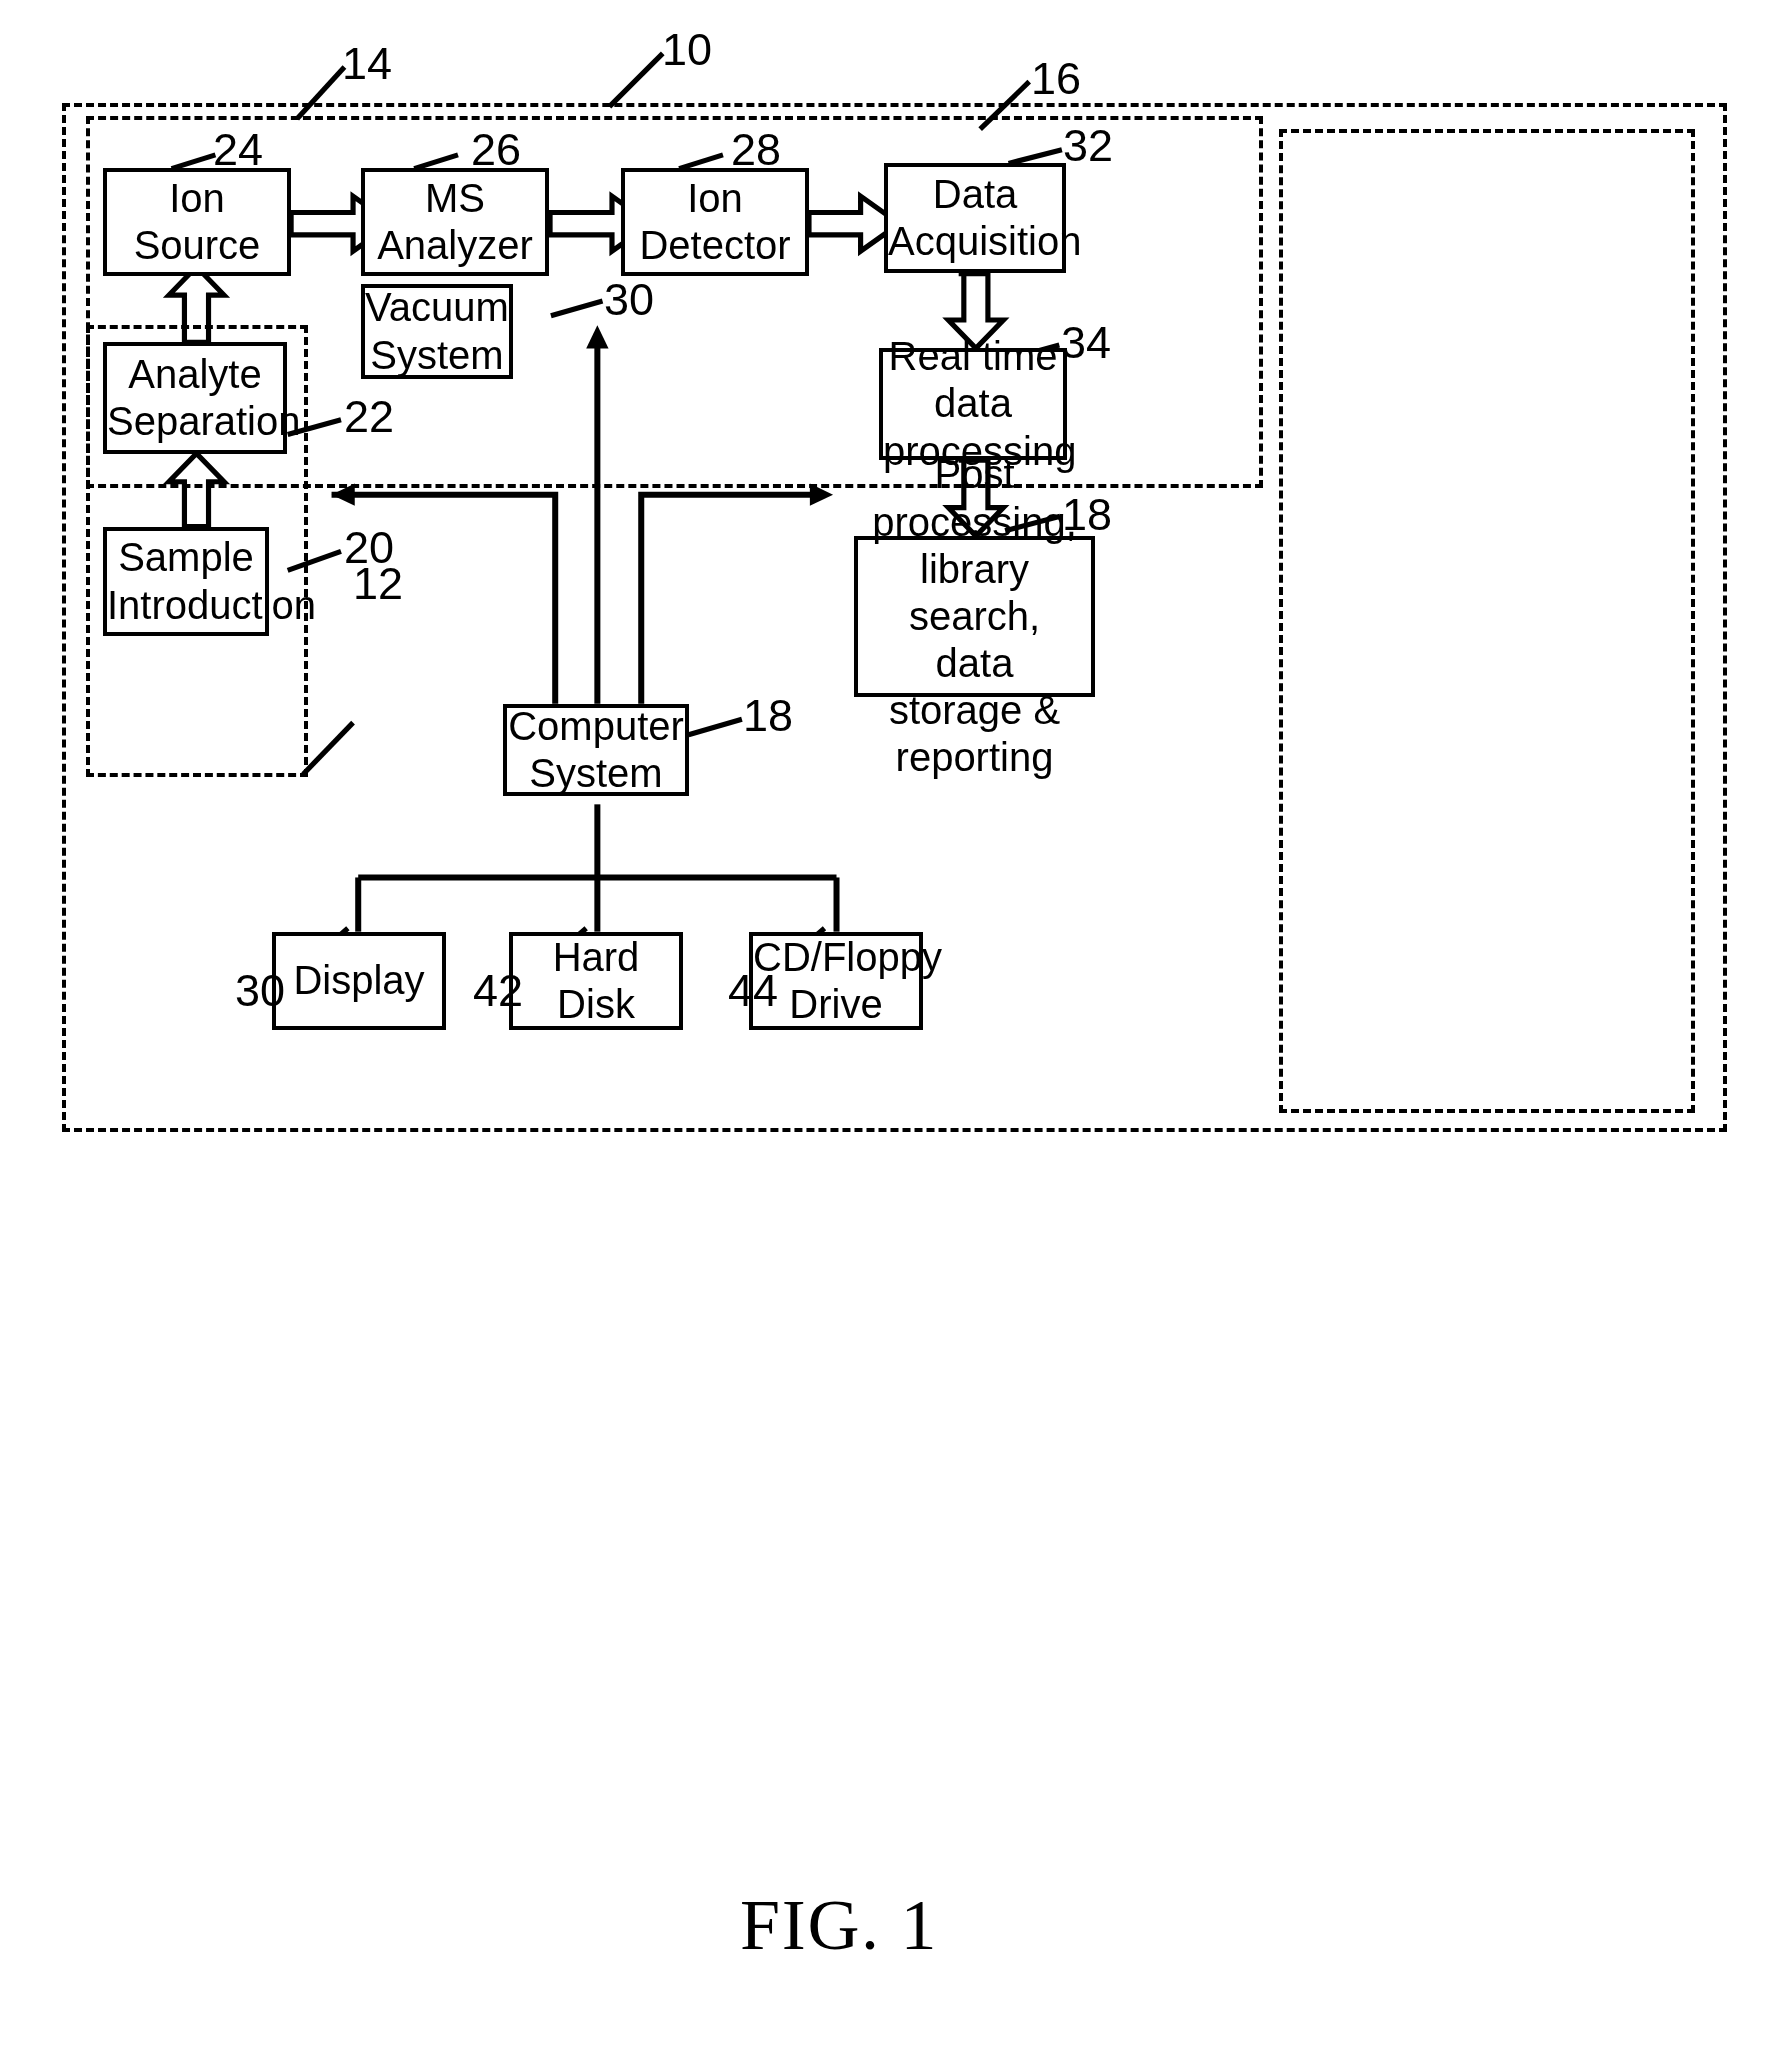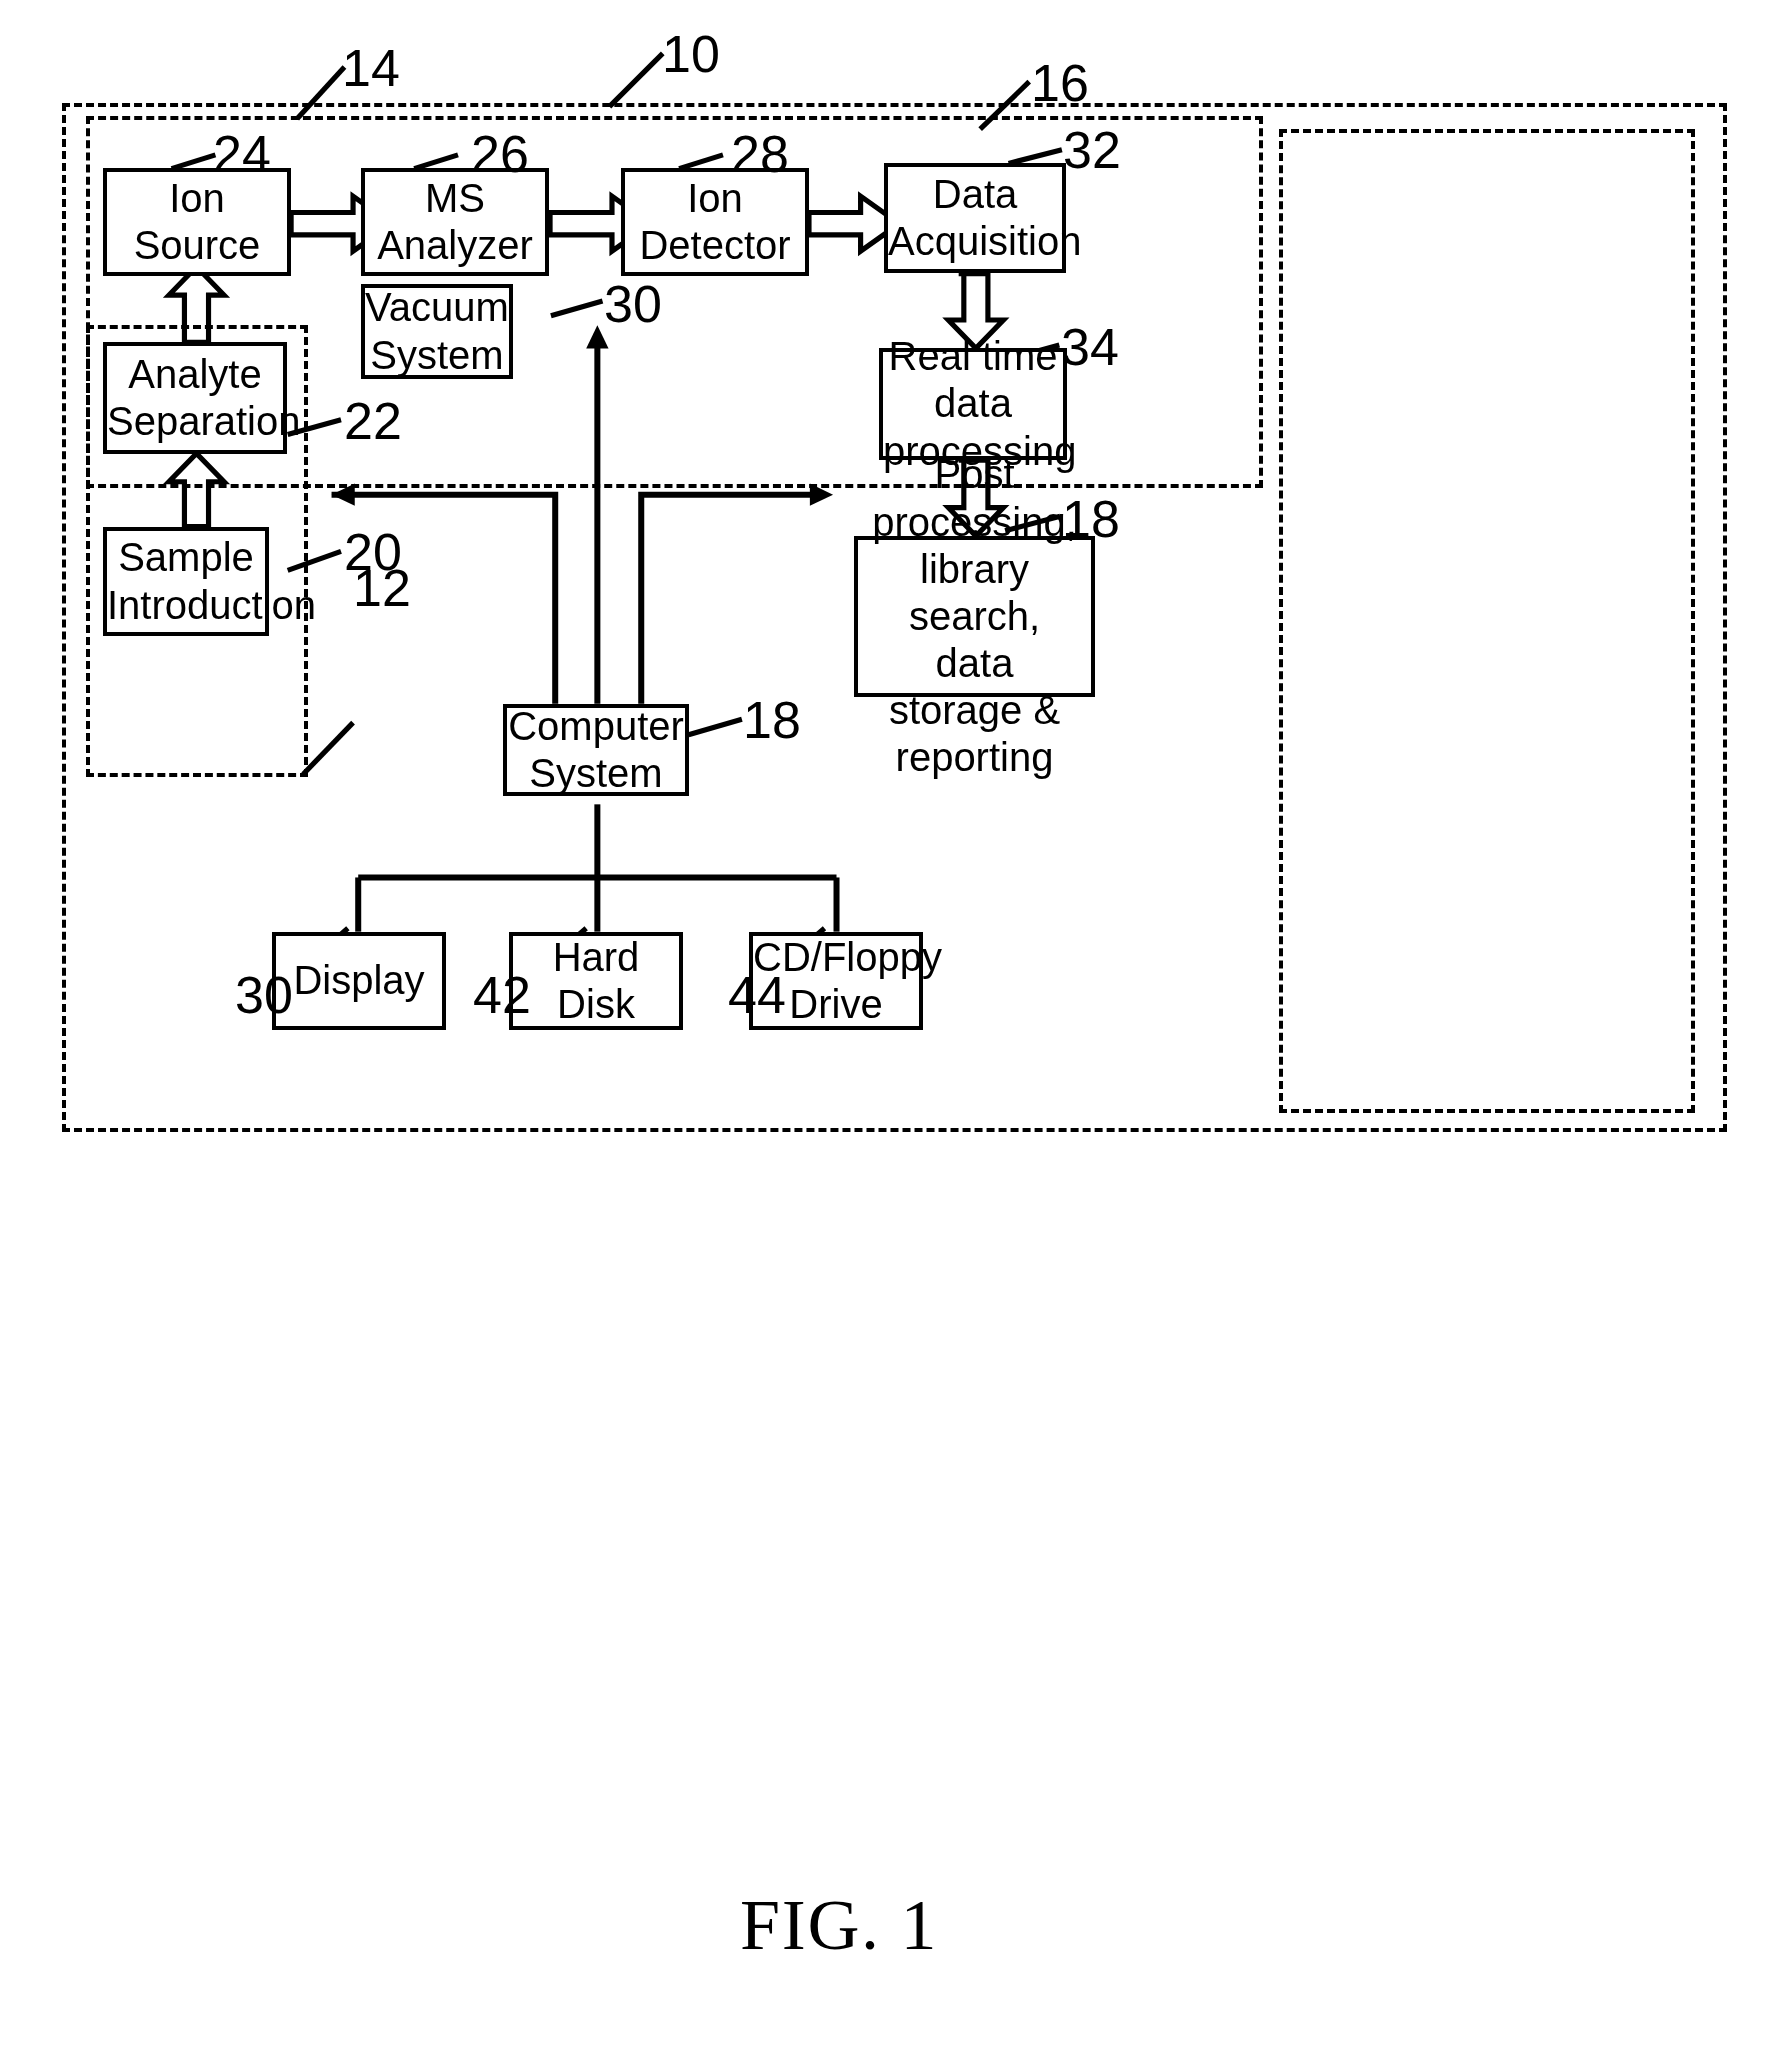--- a/index.html
+++ b/index.html
@@ -41,21 +41,21 @@
   .region {
     position: absolute;
     border: 4.3px dashed #000;
     background: transparent;
     box-sizing: border-box;
     z-index: 2;
   }
   
   .ref {
     position: absolute;
-    font-size: 52px;
+    font-size: 45px;
     color: #000;
     z-index: 9;
     white-space: nowrap;
   }
   
   .figcap {
     position: absolute;
     font-family: "Liberation Serif", serif;
     font-size: 72px;
     color: #000;

